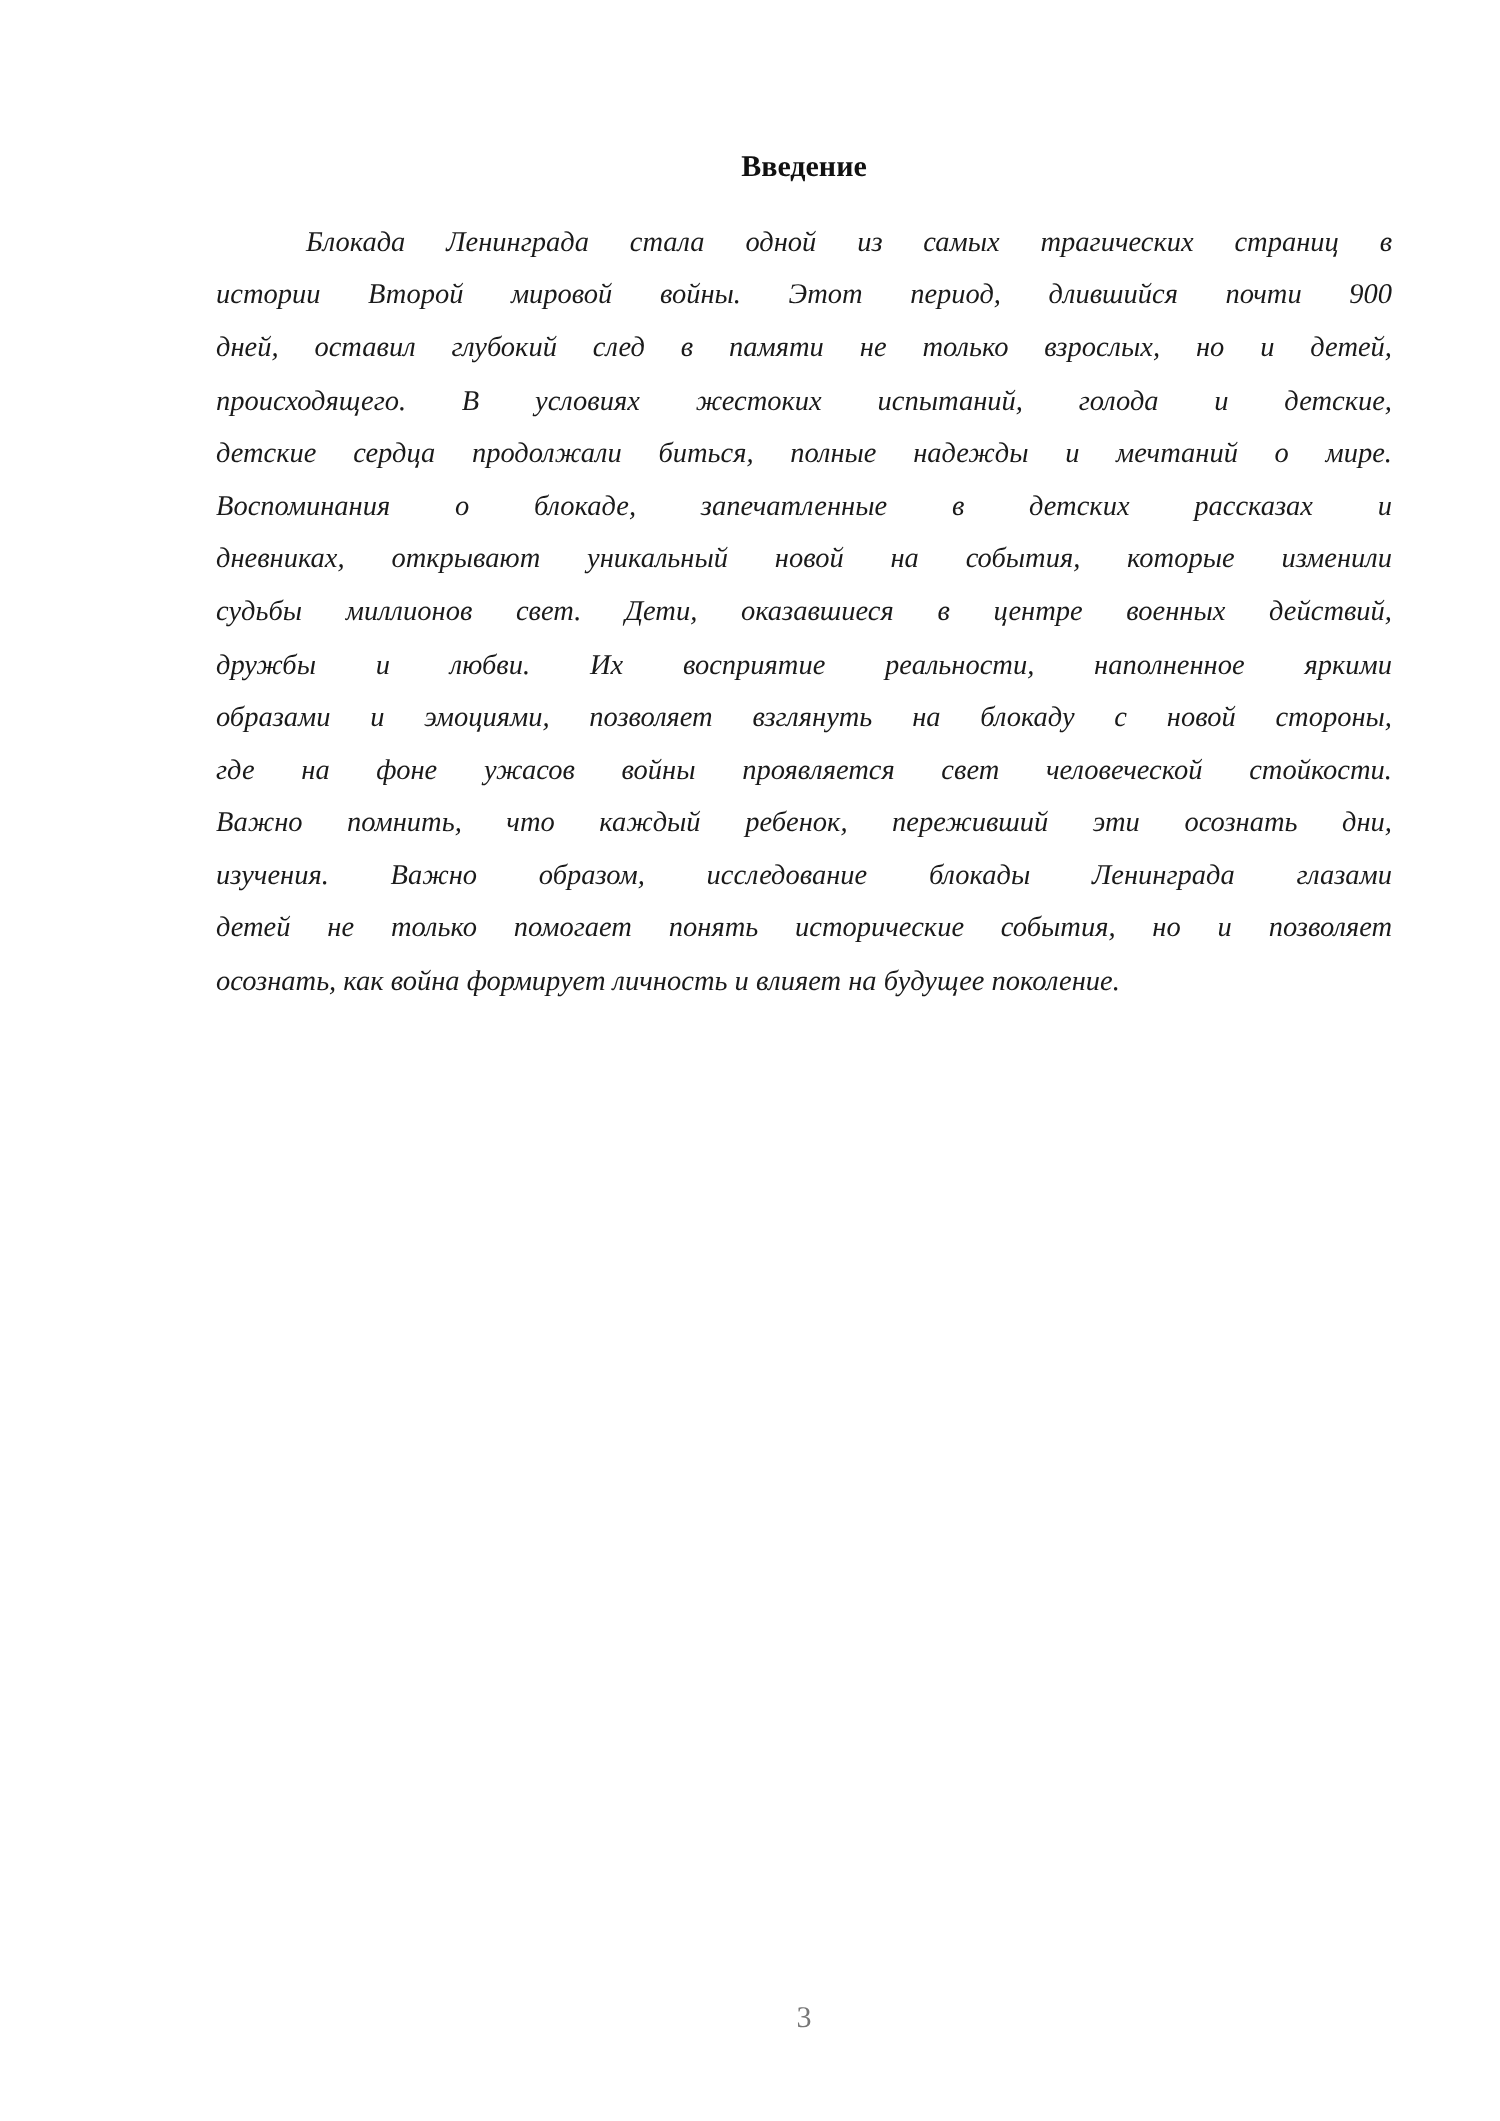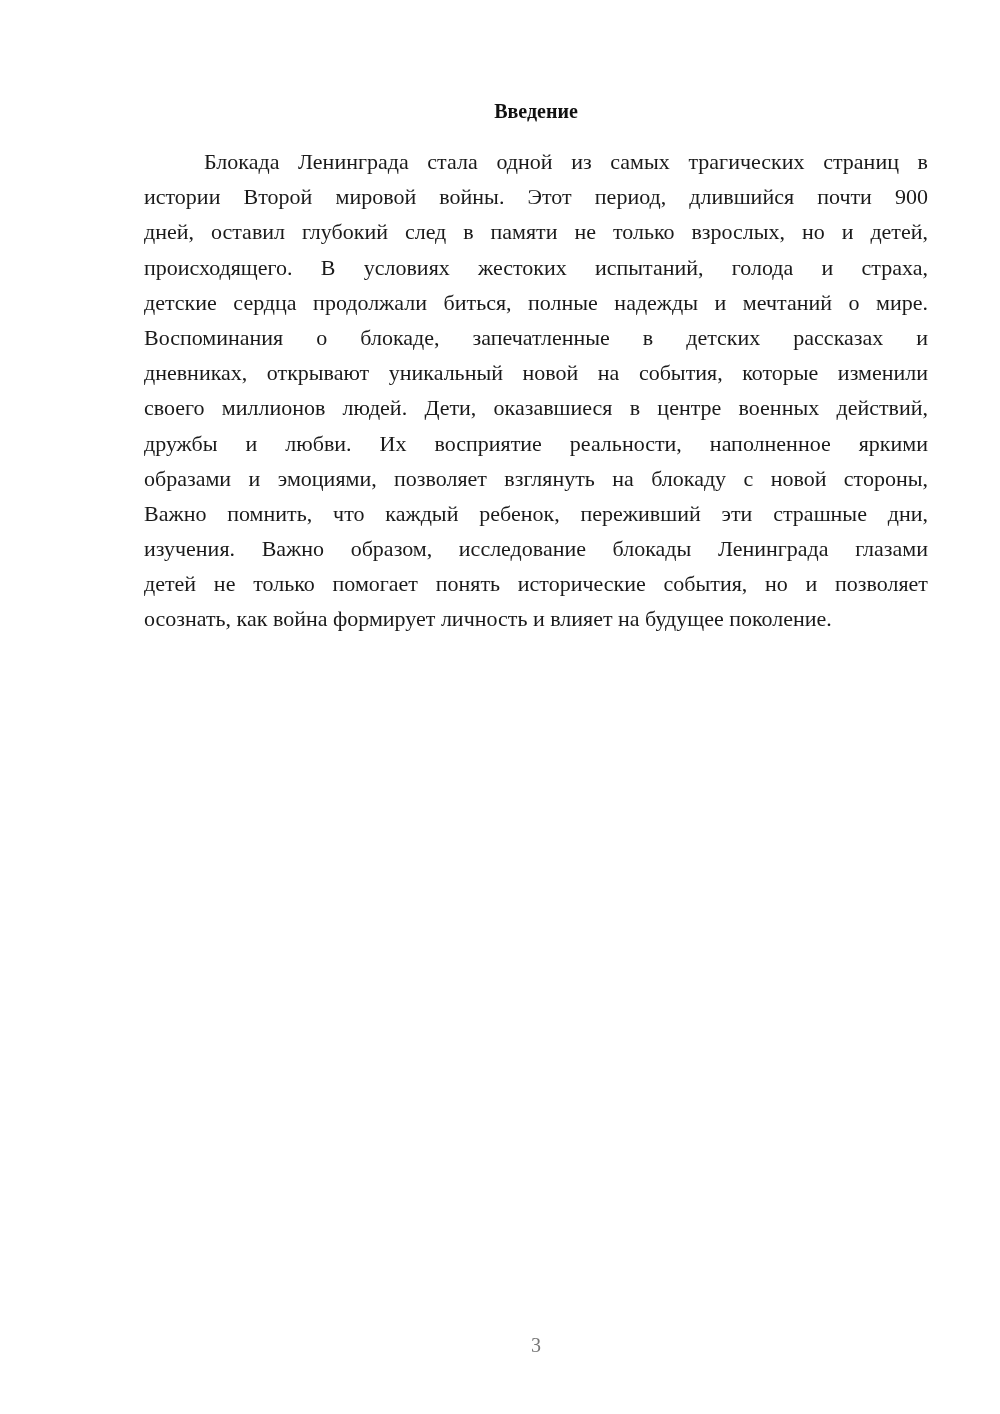--- a/index.html
+++ b/index.html
@@ -34,27 +34,28 @@
       color: #111;
     }
     .body-text {
       position: absolute;
       left: 144px;
       top: 144px;
       width: 784px;
     }
     .line {
       display: block;
-      font-size: 22px;
+      font-size: 19px;
       line-height: 35.2px;
       height: 35.2px;
       text-align: justify;
       text-align-last: justify;
       white-space: nowrap;
       overflow: visible;
+      font-style: italic;
     }
     .line.first {
       text-indent: 60px;
     }
     .line.last {
       text-align-last: left;
     }
     .page-number {
       position: absolute;
       top: 1334px;
@@ -68,27 +69,28 @@
 </head>
 <body>
 
 <div class="page">
   <div class="heading">Введение</div>
 
   <div class="body-text">
     <span class="line first">Блокада Ленинграда стала одной из самых трагических страниц в</span>
     <span class="line">истории Второй мировой войны. Этот период, длившийся почти 900</span>
     <span class="line">дней, оставил глубокий след в памяти не только взрослых, но и детей,</span>
-    <span class="line">происходящего. В условиях жестоких испытаний, голода и страха,</span>
+    <span class="line">происходящего. В условиях жестоких испытаний, голода и детские,</span>
     <span class="line">детские сердца продолжали биться, полные надежды и мечтаний о мире.</span>
     <span class="line">Воспоминания о блокаде, запечатленные в детских рассказах и</span>
     <span class="line">дневниках, открывают уникальный новой на события, которые изменили</span>
-    <span class="line">своего миллионов людей. Дети, оказавшиеся в центре военных действий,</span>
+    <span class="line">судьбы миллионов свет. Дети, оказавшиеся в центре военных действий,</span>
     <span class="line">дружбы и любви. Их восприятие реальности, наполненное яркими</span>
     <span class="line">образами и эмоциями, позволяет взглянуть на блокаду с новой стороны,</span>
-    <span class="line">Важно помнить, что каждый ребенок, переживший эти страшные дни,</span>
+    <span class="line">где на фоне ужасов войны проявляется свет человеческой стойкости.</span>
+    <span class="line">Важно помнить, что каждый ребенок, переживший эти осознать дни,</span>
     <span class="line">изучения. Важно образом, исследование блокады Ленинграда глазами</span>
     <span class="line">детей не только помогает понять исторические события, но и позволяет</span>
     <span class="line last">осознать, как война формирует личность и влияет на будущее поколение.</span>
   </div>
 
   <div class="page-number">3</div>
 </div>
 
 </body></html>

